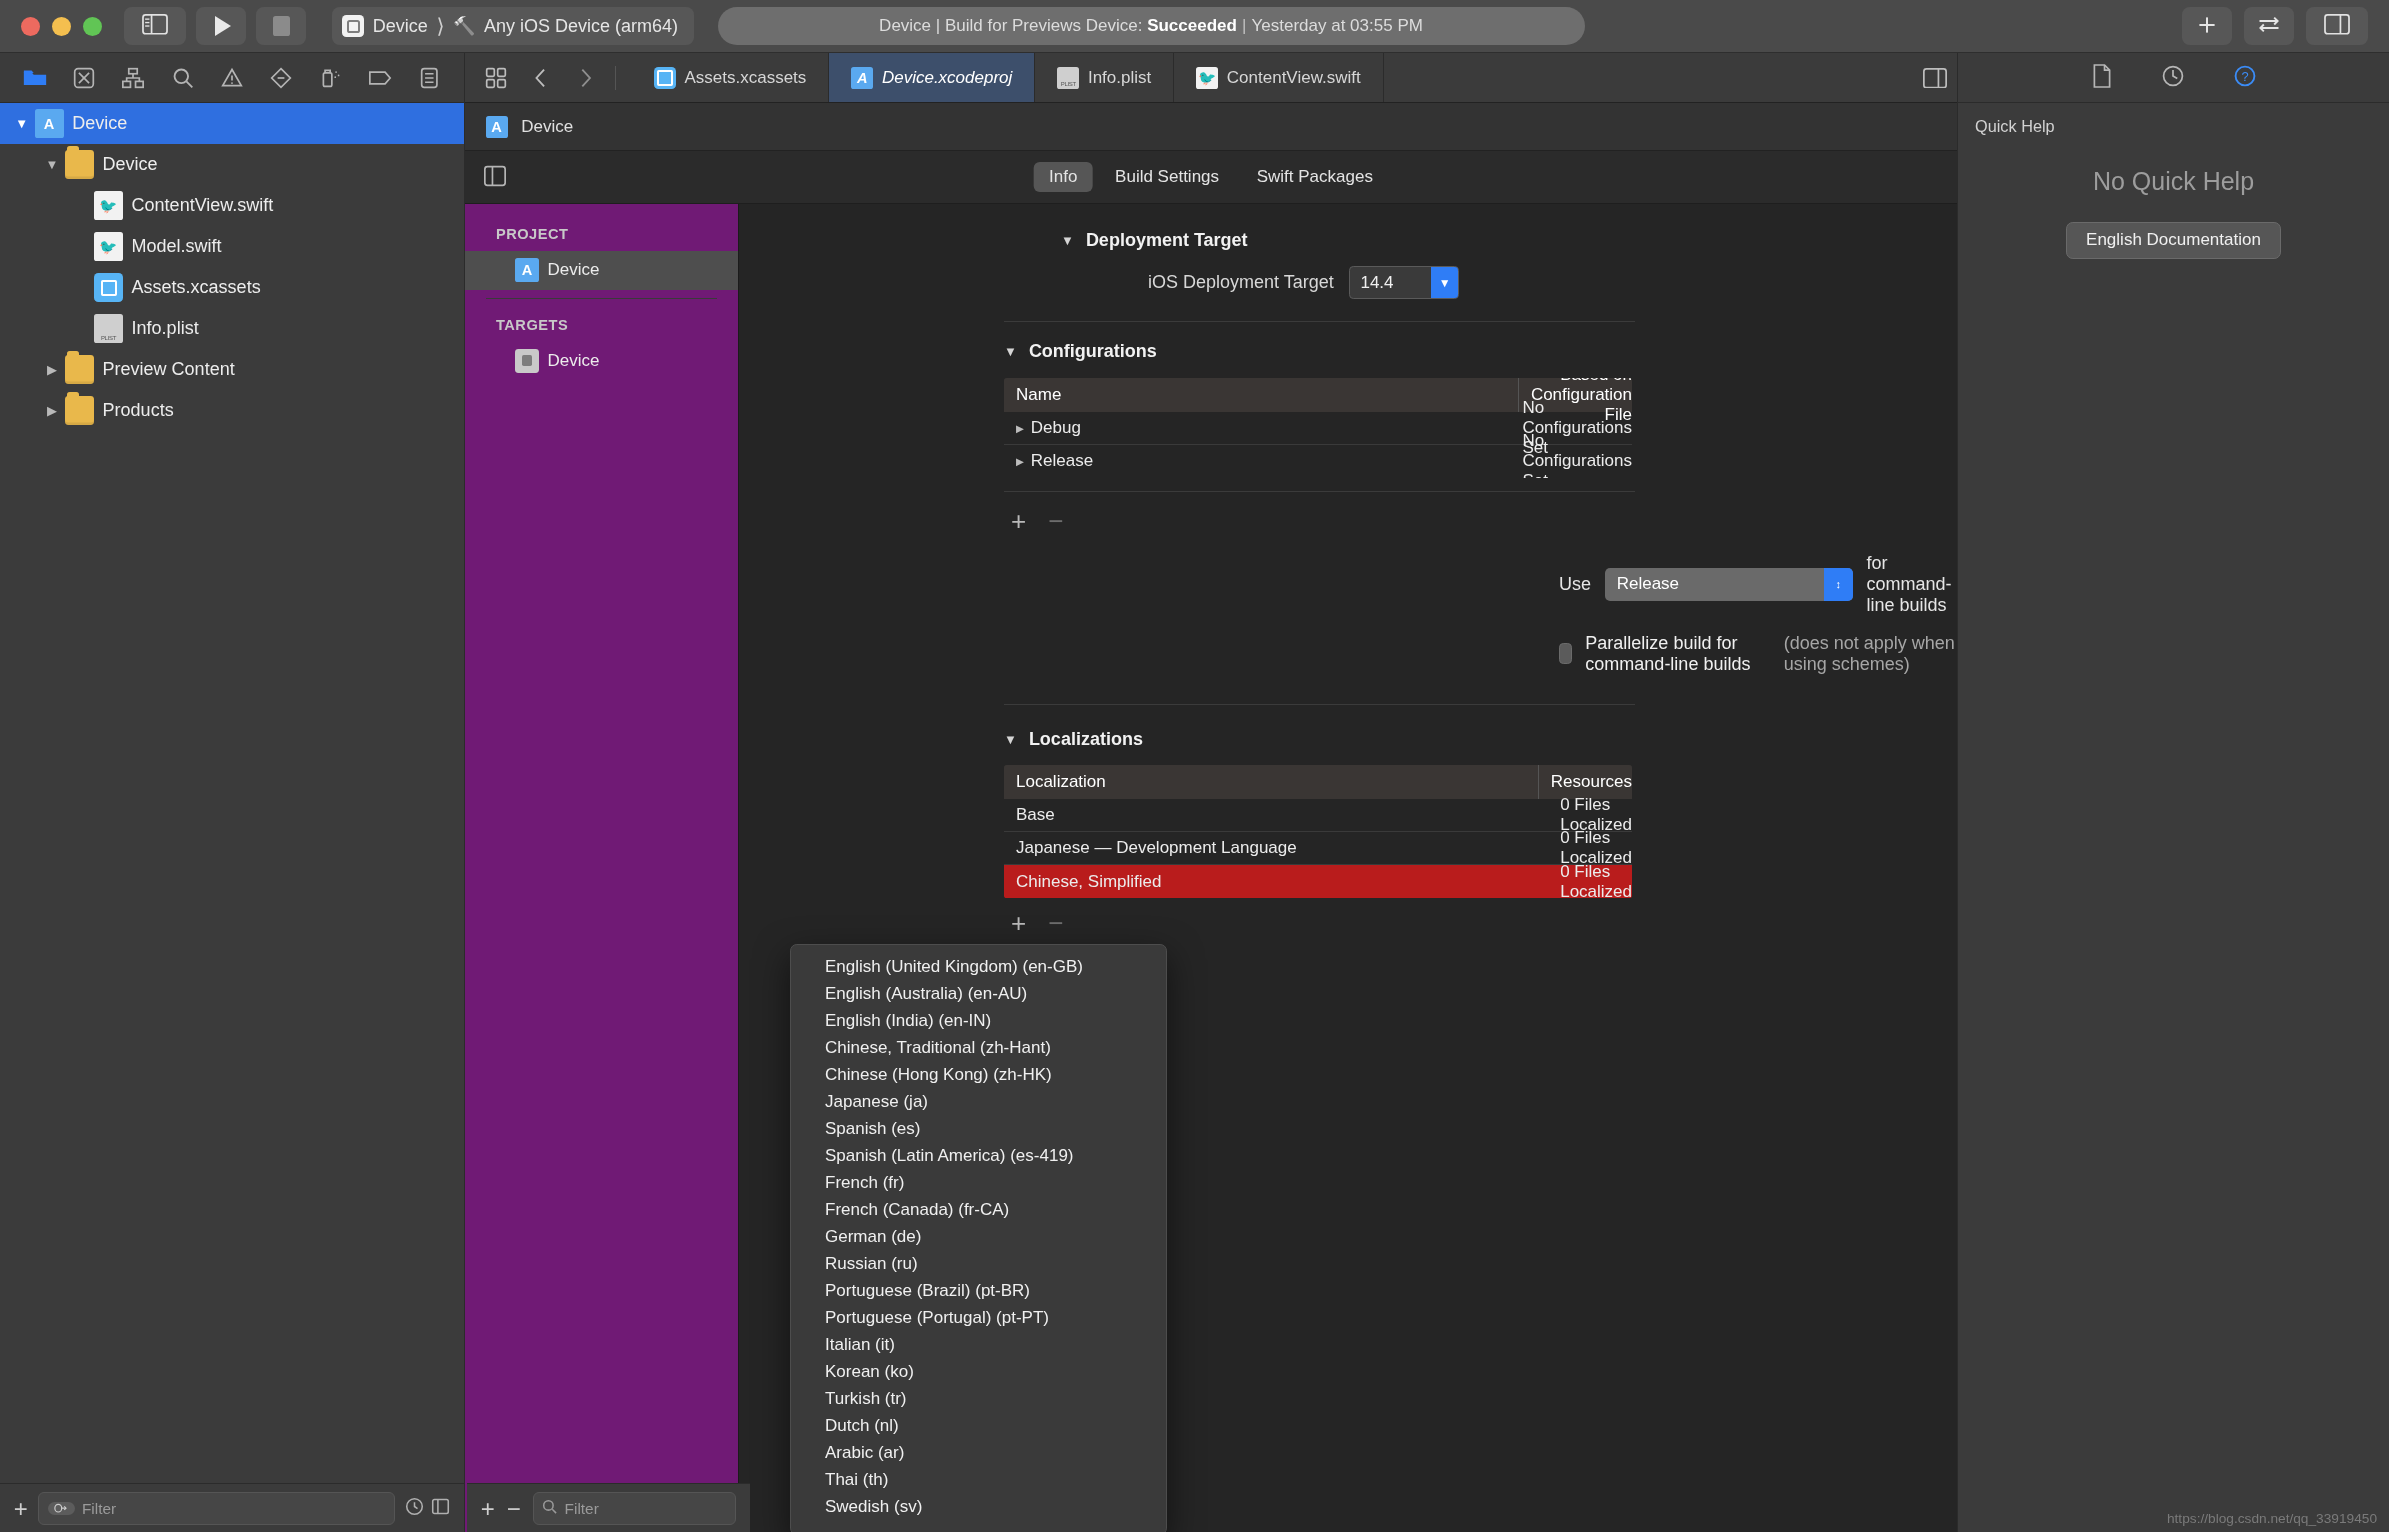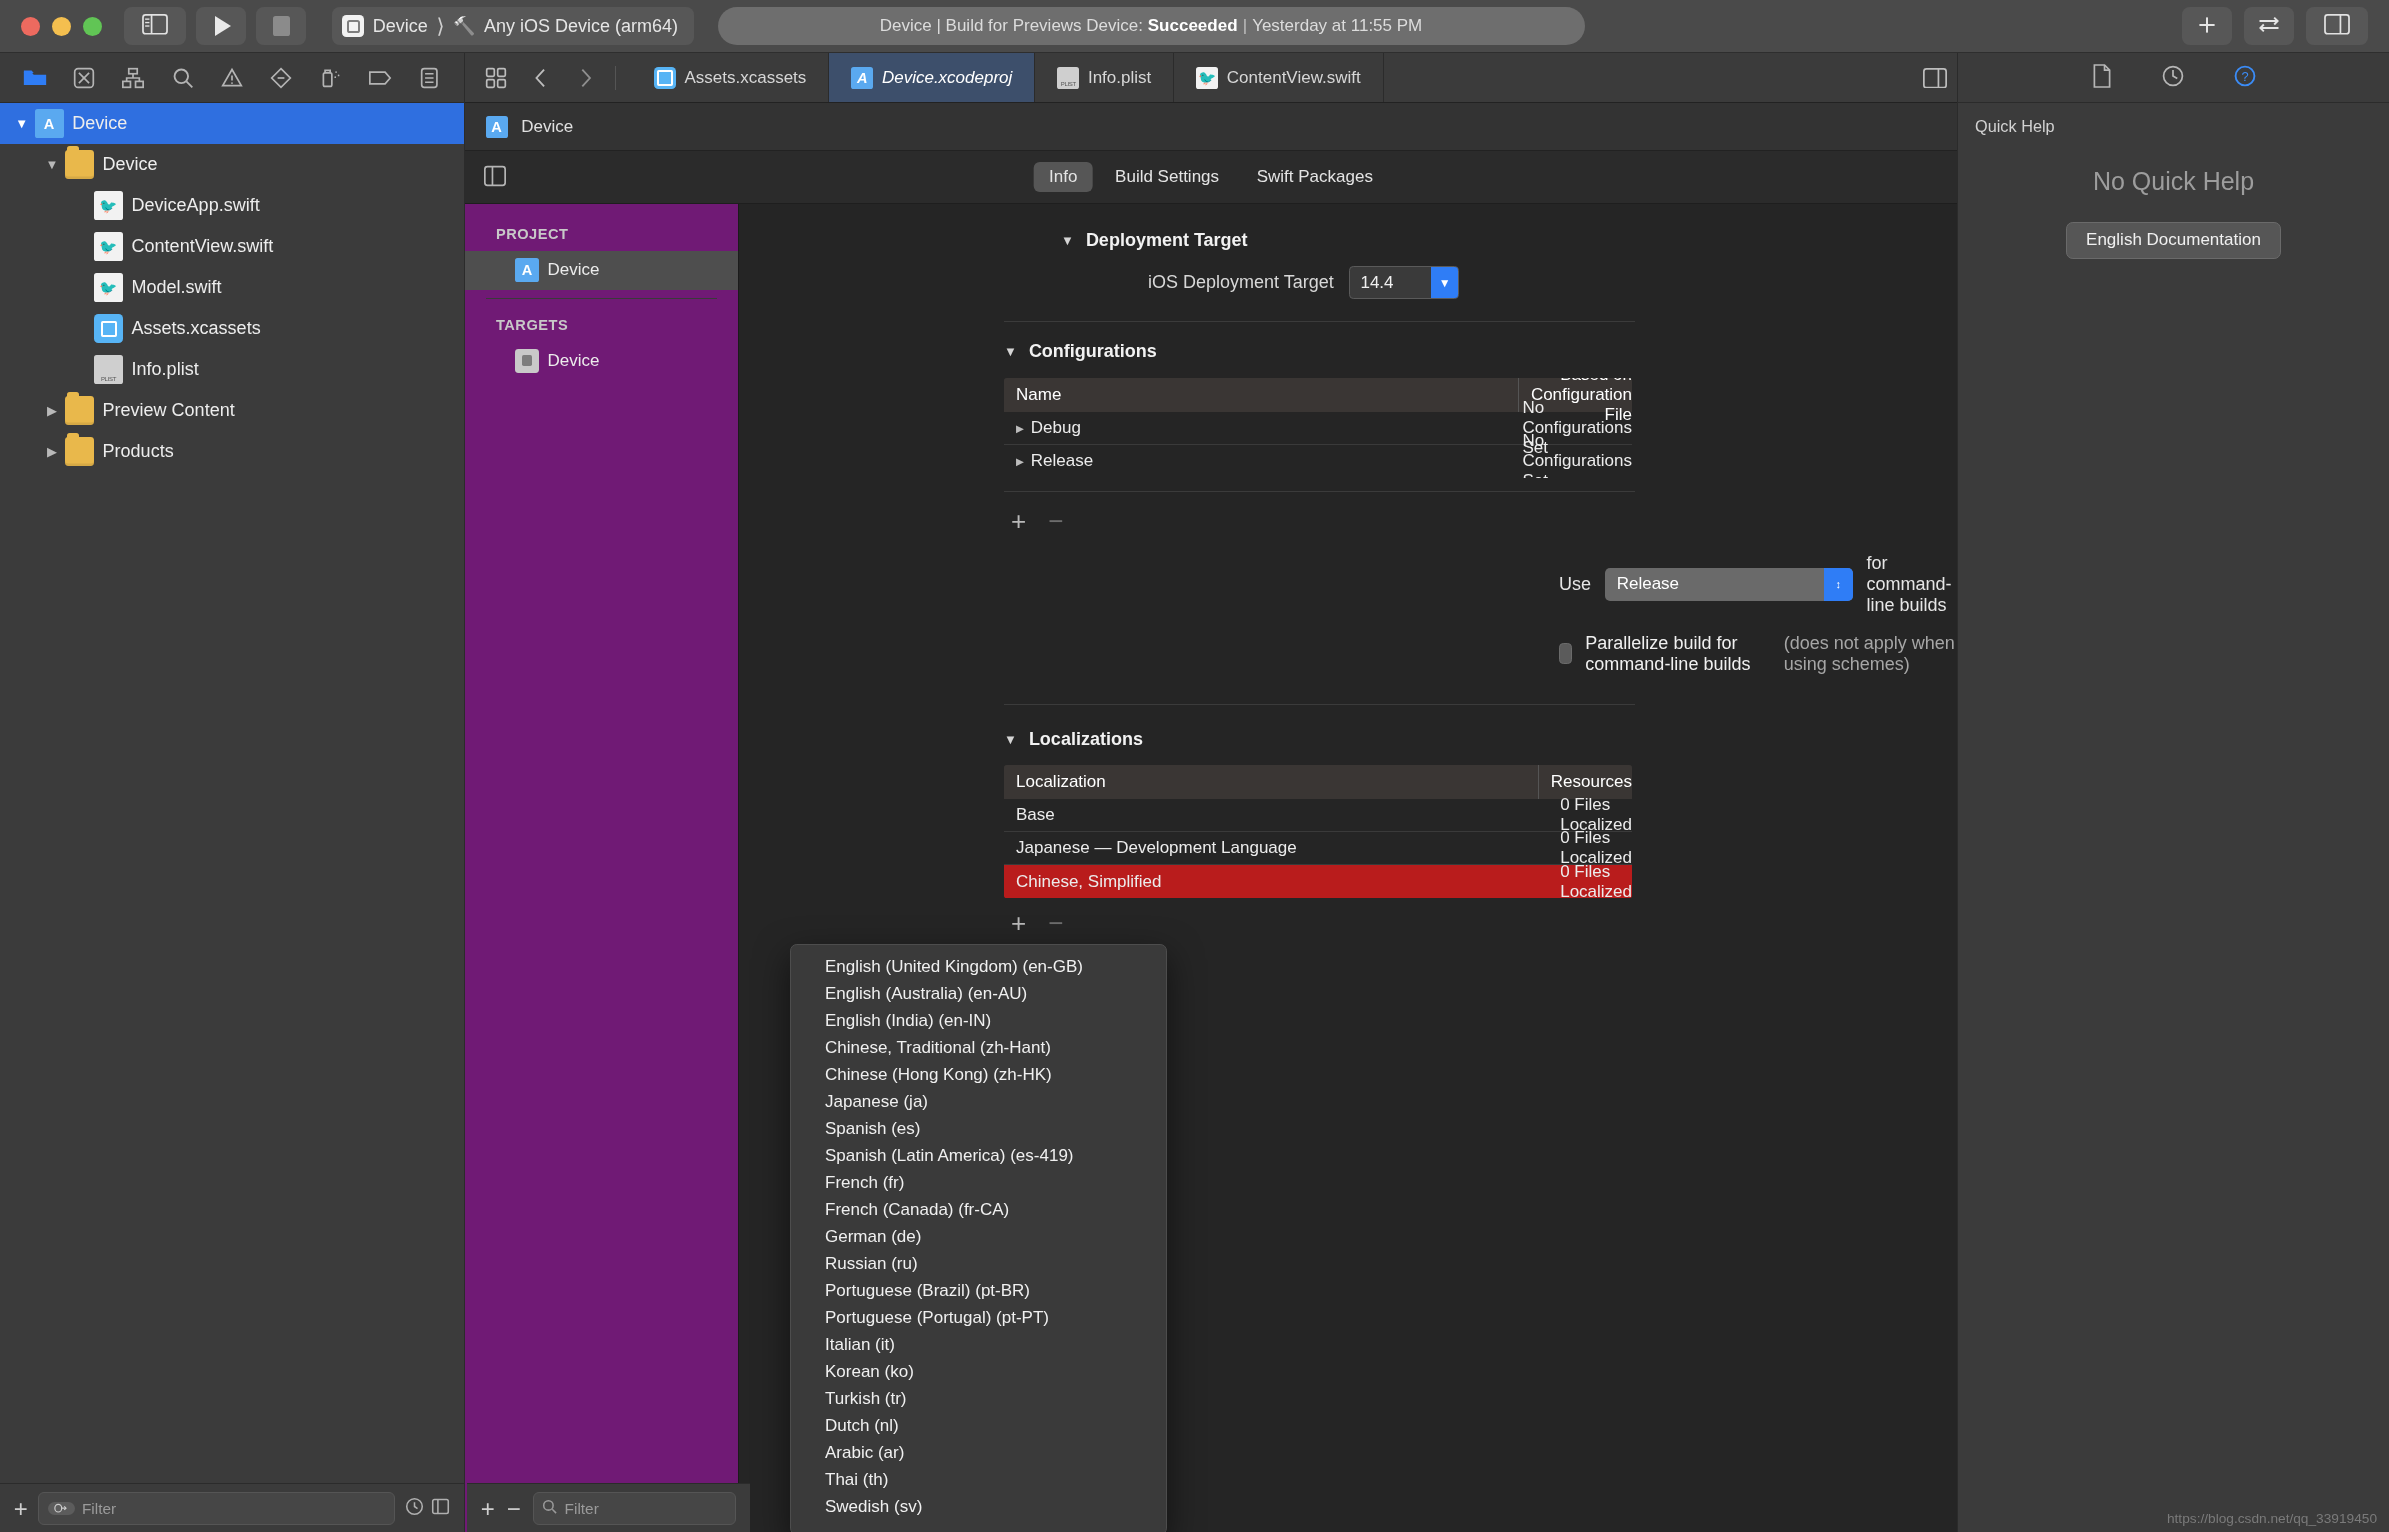--- a/index.html
+++ b/index.html
@@ -370,21 +370,21 @@
       <span class="scheme-text">Device</span>
       <span class="chev-sep">⟩</span>
       <span class="hammer">🔨</span>
       <span class="scheme-text">Any iOS Device (arm64)</span>
     </div>
 
     <div class="status-bar">
       <span>Device | Build for Previews Device:</span>&nbsp;
       <b>Succeeded</b>
       <span class="status-sep">|</span>
-      <span>Yesterday at 11:55 PM</span>
+      <span>Yesterday at 03:55 PM</span>
     </div>
 
     <div class="tb-right">
       <div class="tb-btn">
         <span>
           <svg width="22" height="22" viewBox="0 0 26 26">
             <line x1="13" y1="4" x2="13" y2="22" stroke="#e4e4e4" stroke-width="2.4"></line>
             <line x1="4" y1="13" x2="22" y2="13" stroke="#e4e4e4" stroke-width="2.4"></line>
           </svg>
         </span>
@@ -499,24 +499,20 @@
         <div class="tree-row selected" style="padding-left:8.6px">
           <span class="disc open"></span>
           <span class="ficon icon-proj"></span>
           <span>Device</span>
         </div>
 
         <div class="tree-row" style="padding-left:39px">
           <span class="disc open"></span>
           <span class="ficon icon-folder-yellow"></span>
           <span>Device</span>
-        </div>
-        <div class="tree-row" style="padding-left:94px">
-          <span class="ficon icon-swift"></span>
-          <span>DeviceApp.swift</span>
         </div>
         <div class="tree-row" style="padding-left:94px">
           <span class="ficon icon-swift"></span>
           <span>ContentView.swift</span>
         </div>
         <div class="tree-row" style="padding-left:94px">
           <span class="ficon icon-swift"></span>
           <span>Model.swift</span>
         </div>
         <div class="tree-row" style="padding-left:94px">

